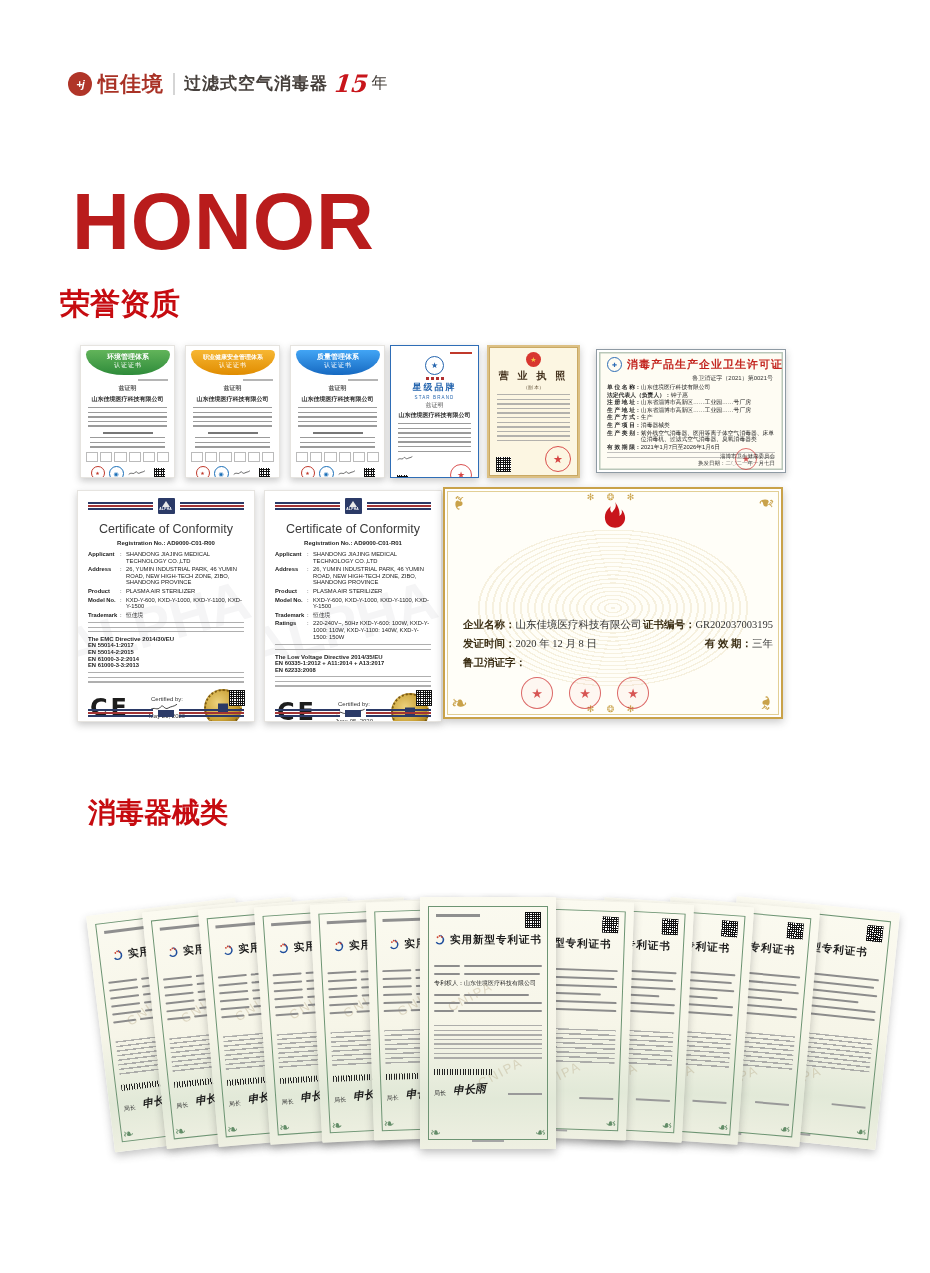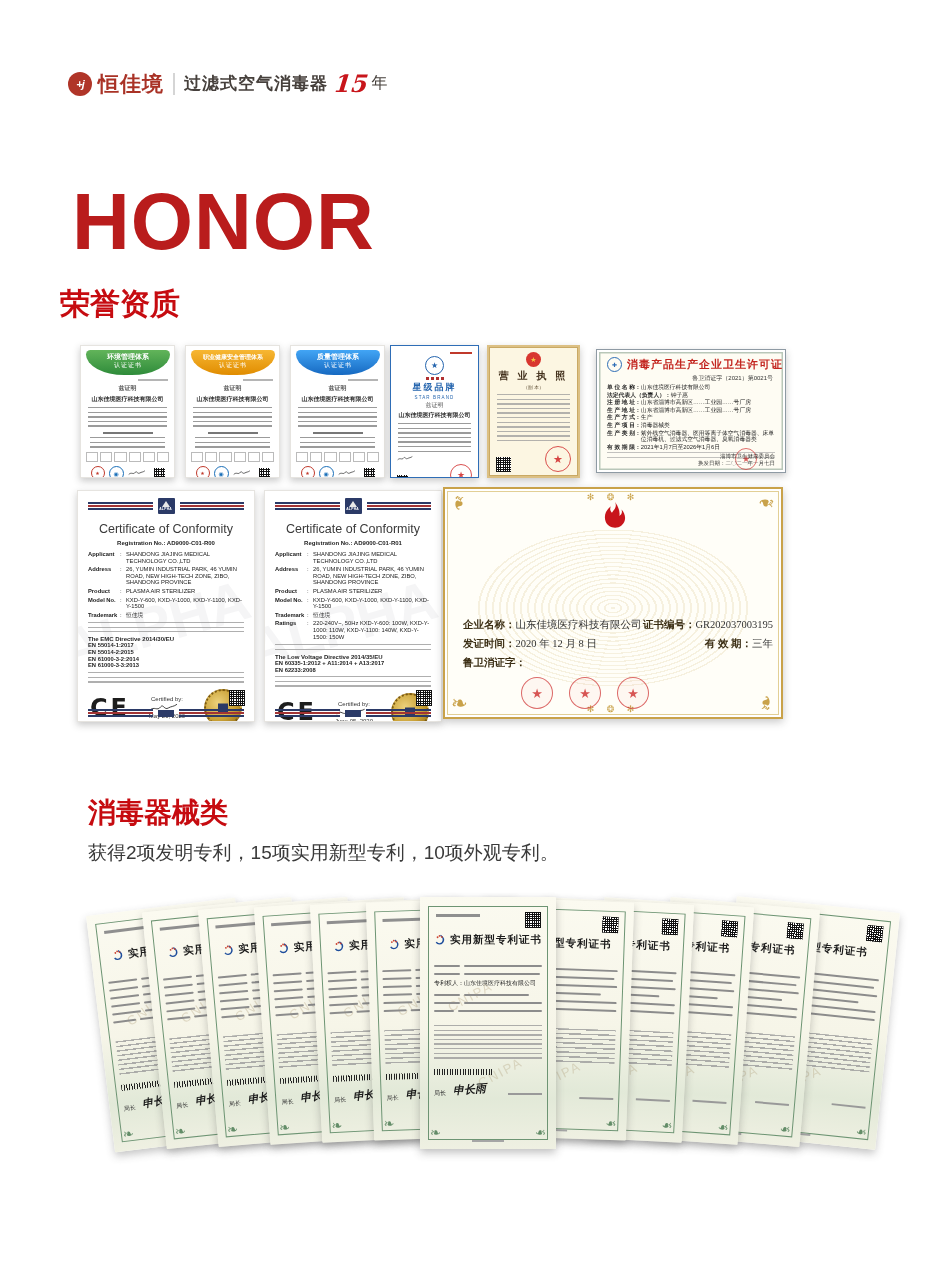--- a/index.html
+++ b/index.html
@@ -602,21 +602,20 @@
         <div class="ht-row"><span class="ht-label">有 效 期</span><span>三年</span></div>
       </div>
     <div class="ht-seals">
       <span class="ht-seal"></span>
       <span class="ht-seal"></span>
       <span class="ht-seal"></span>
     </div>
   </div>
 
   <h2 class="red-h pat-title">消毒器械类</h2>
-  <div class="pat-desc">获得2项发明专利，15项实用新型专利，10项外观专利。</div>
 
   <div class="abs" id="fan" style="inset:0;">
 
     <div class="pcard" style="left:420px;top:897px;width:136px;height:252px;z-index:20;">
       <div class="pc-frame"></div>
       <span class="pc-fl bl">❧</span>
       <span class="pc-fl br">❧</span>
       <span class="pc-wm w1">CNIPA</span>
       <span class="pc-wm w2">CNIPA</span>
       <div class="pc-certno"></div>

